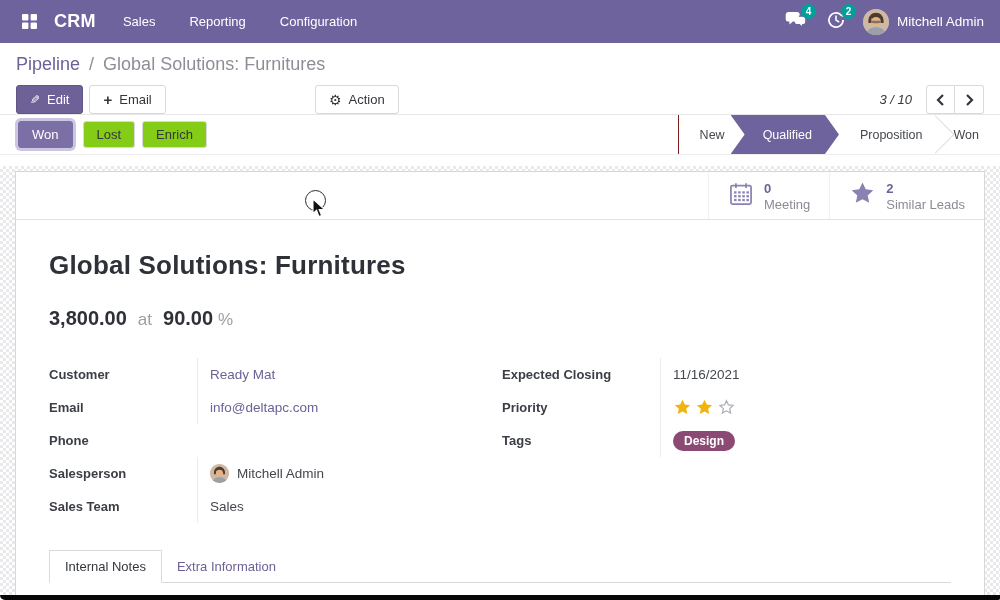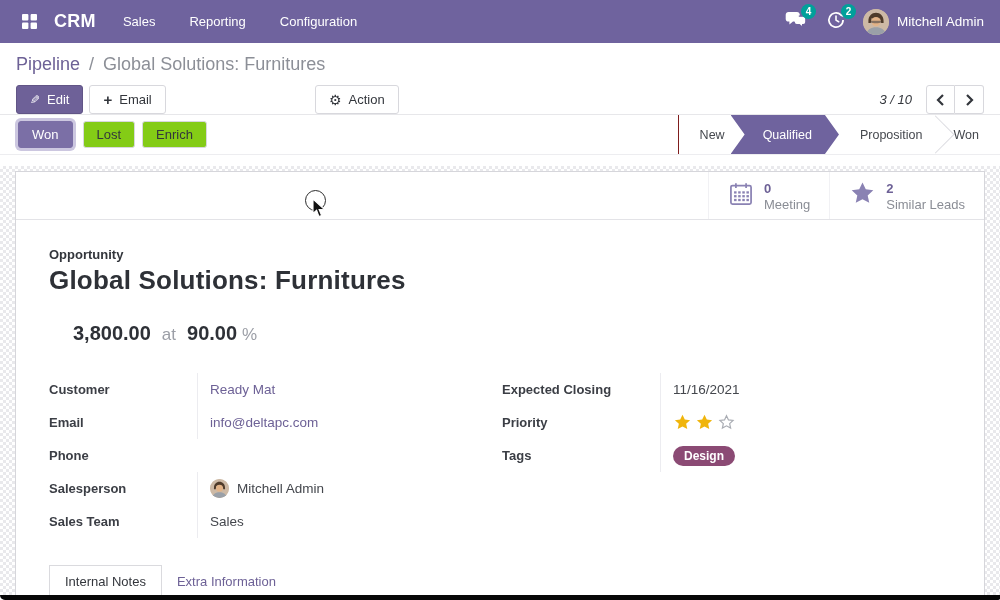--- a/index.html
+++ b/index.html
@@ -59,21 +59,21 @@
   .card { position:absolute; left:15px; right:15px; top:5px; bottom:0; background:#fff; border:1px solid #d6d6db; border-bottom:none; }
   .card-header { height:48px; border-bottom:1px solid #e3e3e7; display:flex; justify-content:flex-end; }
   .stat-btn { display:flex; align-items:center; gap:10px; padding:0 19px; border-left:1px solid #f1f1f4; cursor:pointer; }
   .stat-text { line-height:1.2; padding-top:2px; }
   .stat-value { font-size:13px; font-weight:bold; color:#6d6196; }
   .stat-label { font-size:13px; color:#8a8d95; }
 
   .sheet { padding:27px 33px 0; }
   .otype { font-size:13px; font-weight:bold; color:#33363c; }
   .otitle { font-size:26px; font-weight:bold; color:#2e3137; margin-top:3px; letter-spacing:.2px; }
-  .amount-row { margin-top:26px; display:flex; align-items:baseline; gap:11px;margin-left:24px; }
+  .amount-row { margin-top:26px; display:flex; align-items:baseline; gap:11px; }
   .amount { font-size:20px; font-weight:bold; color:#2e3137; }
   .muted-word { font-size:17px; color:#9b9ea6; }
   .prob { font-size:20px; font-weight:bold; color:#2e3137; }
   .pct { margin-left:-6px; }
 
   .fields { margin-top:28px; display:grid; grid-template-columns:453px 1fr; }
   .frow { display:flex; align-items:stretch; min-height:33px; }
   .flabel { width:148px; flex-shrink:0; font-size:13px; font-weight:bold; color:#3b3e45; display:flex; align-items:center; }
   .fgroup-right .flabel { width:158px; }
   .fvalue { flex:1; border-left:1px solid #ececf0; padding-left:12px; display:flex; align-items:center; gap:8px; font-size:13.5px; color:#44474d; }
@@ -238,21 +238,20 @@
               </svg>
           </span>
           <div class="stat-text">
             <div class="stat-value">2</div>
             <div class="stat-label">Similar Leads</div>
           </div>
         </div>
       </div>
 
       <div class="sheet">
-        <div class="otype">Opportunity</div>
         <h1 class="otitle">Global Solutions: Furnitures</h1>
 
         <div class="amount-row">
           <span class="amount">3,800.00</span>
           <span class="muted-word">at</span>
           <span class="prob">90.00</span>
           <span class="muted-word pct">%</span>
         </div>
 
         <div class="fields">

